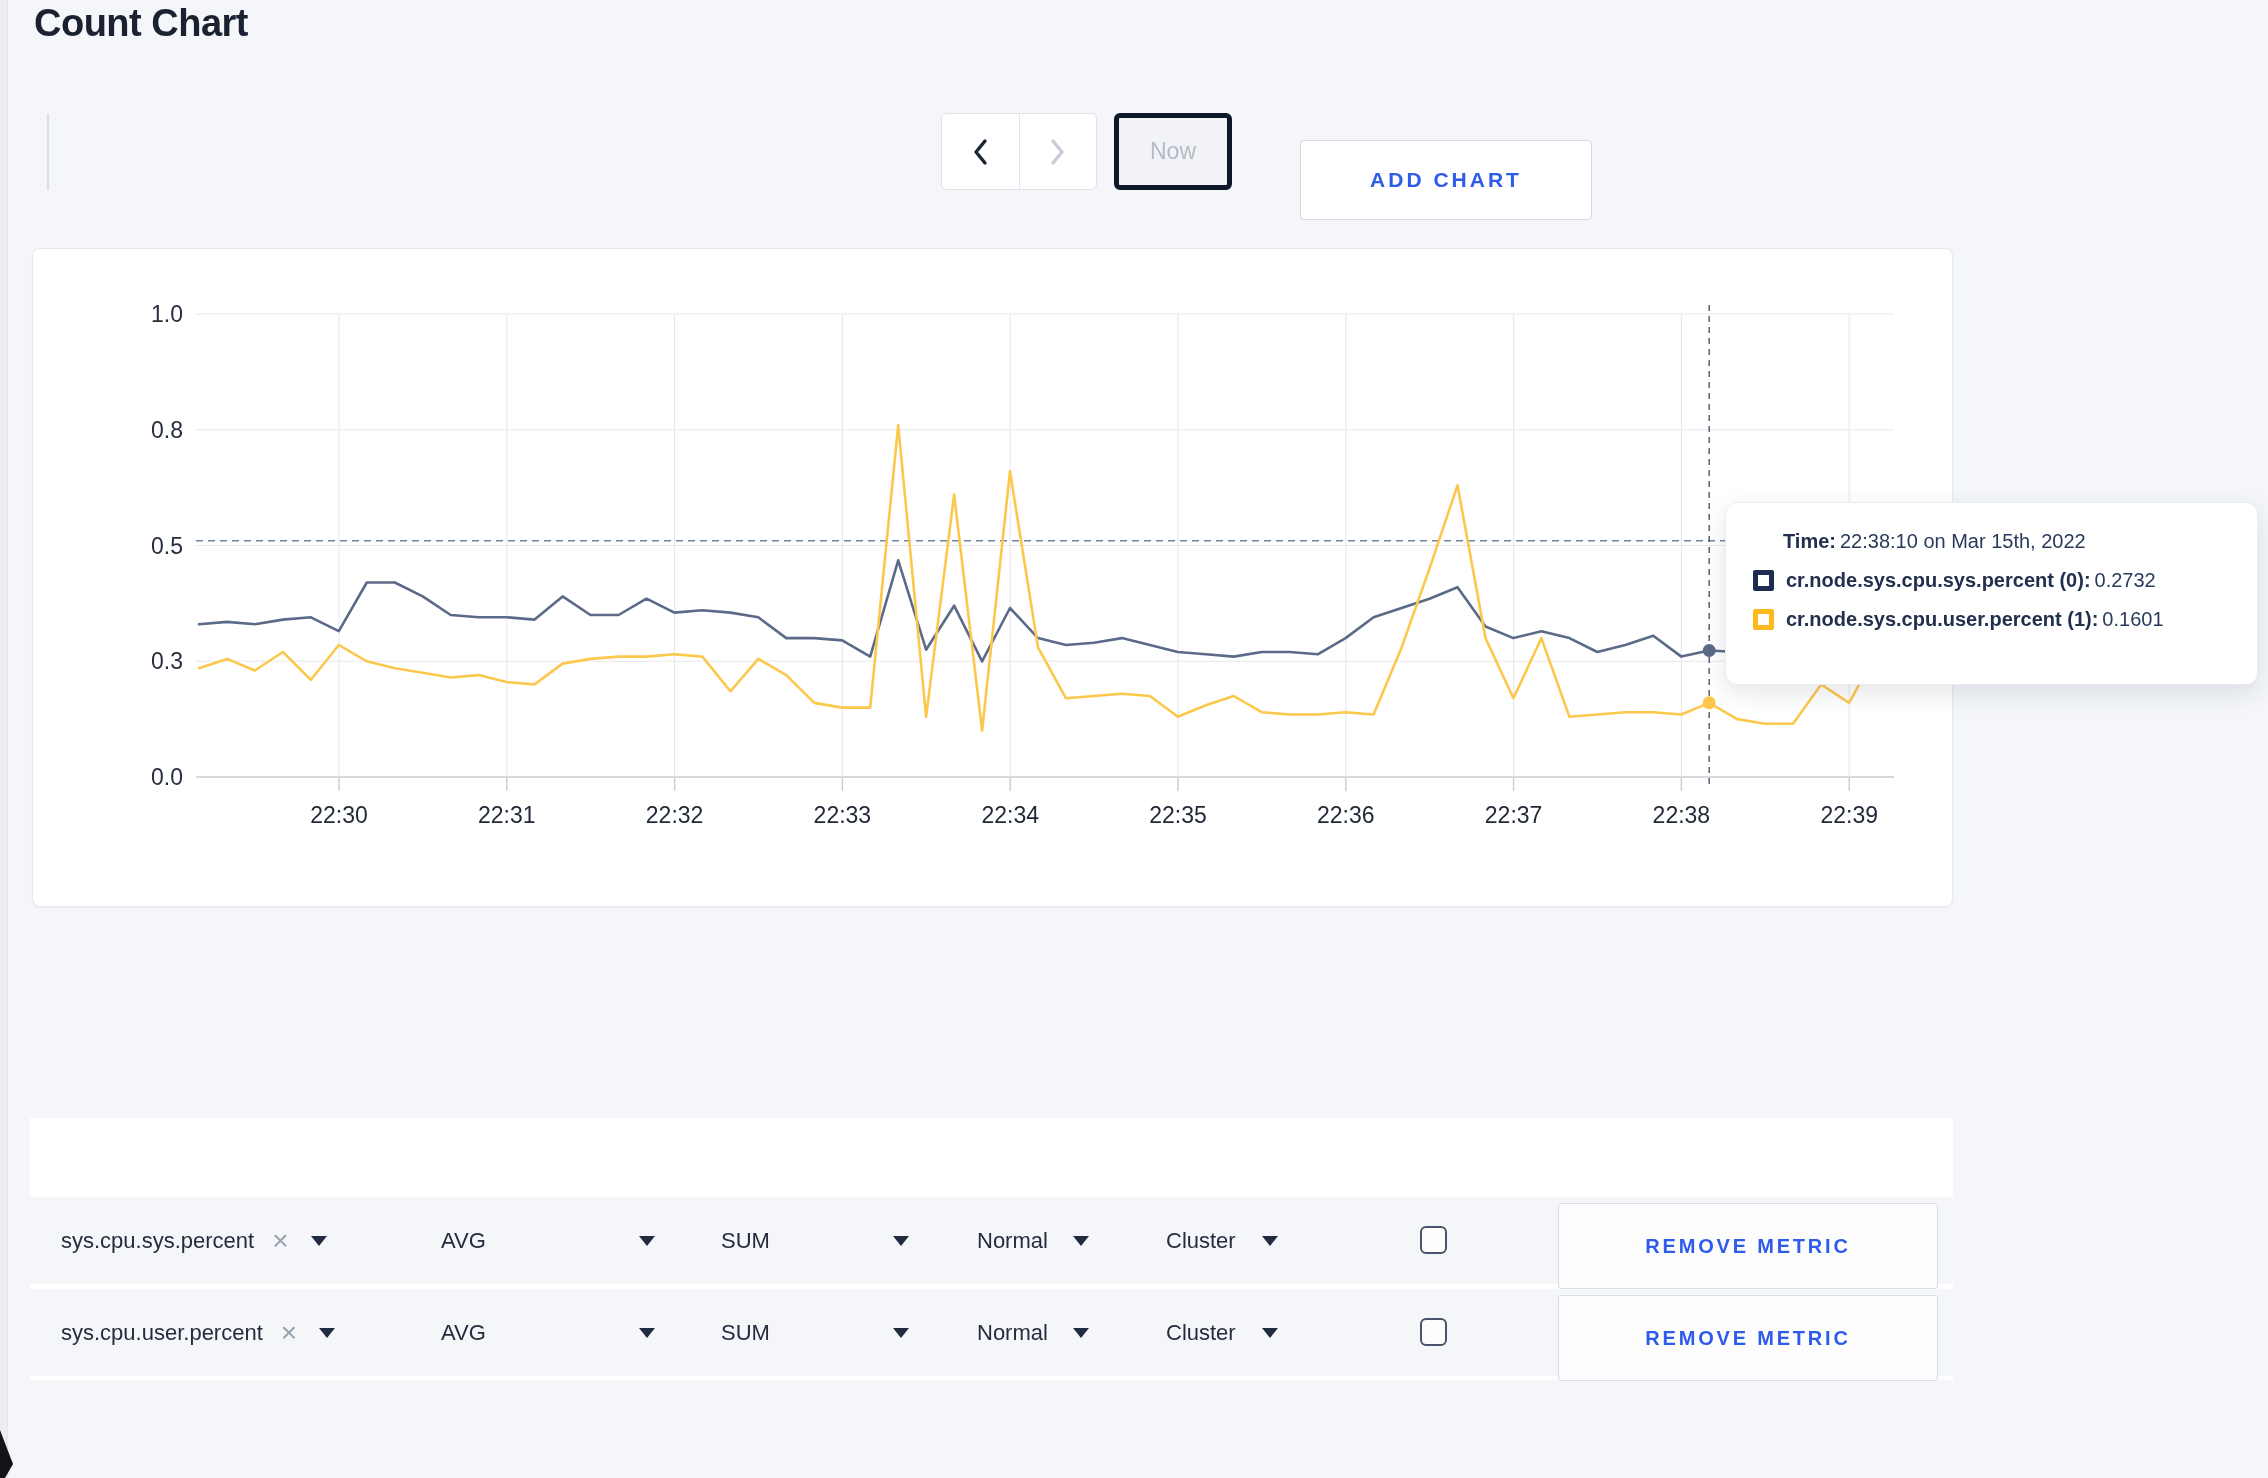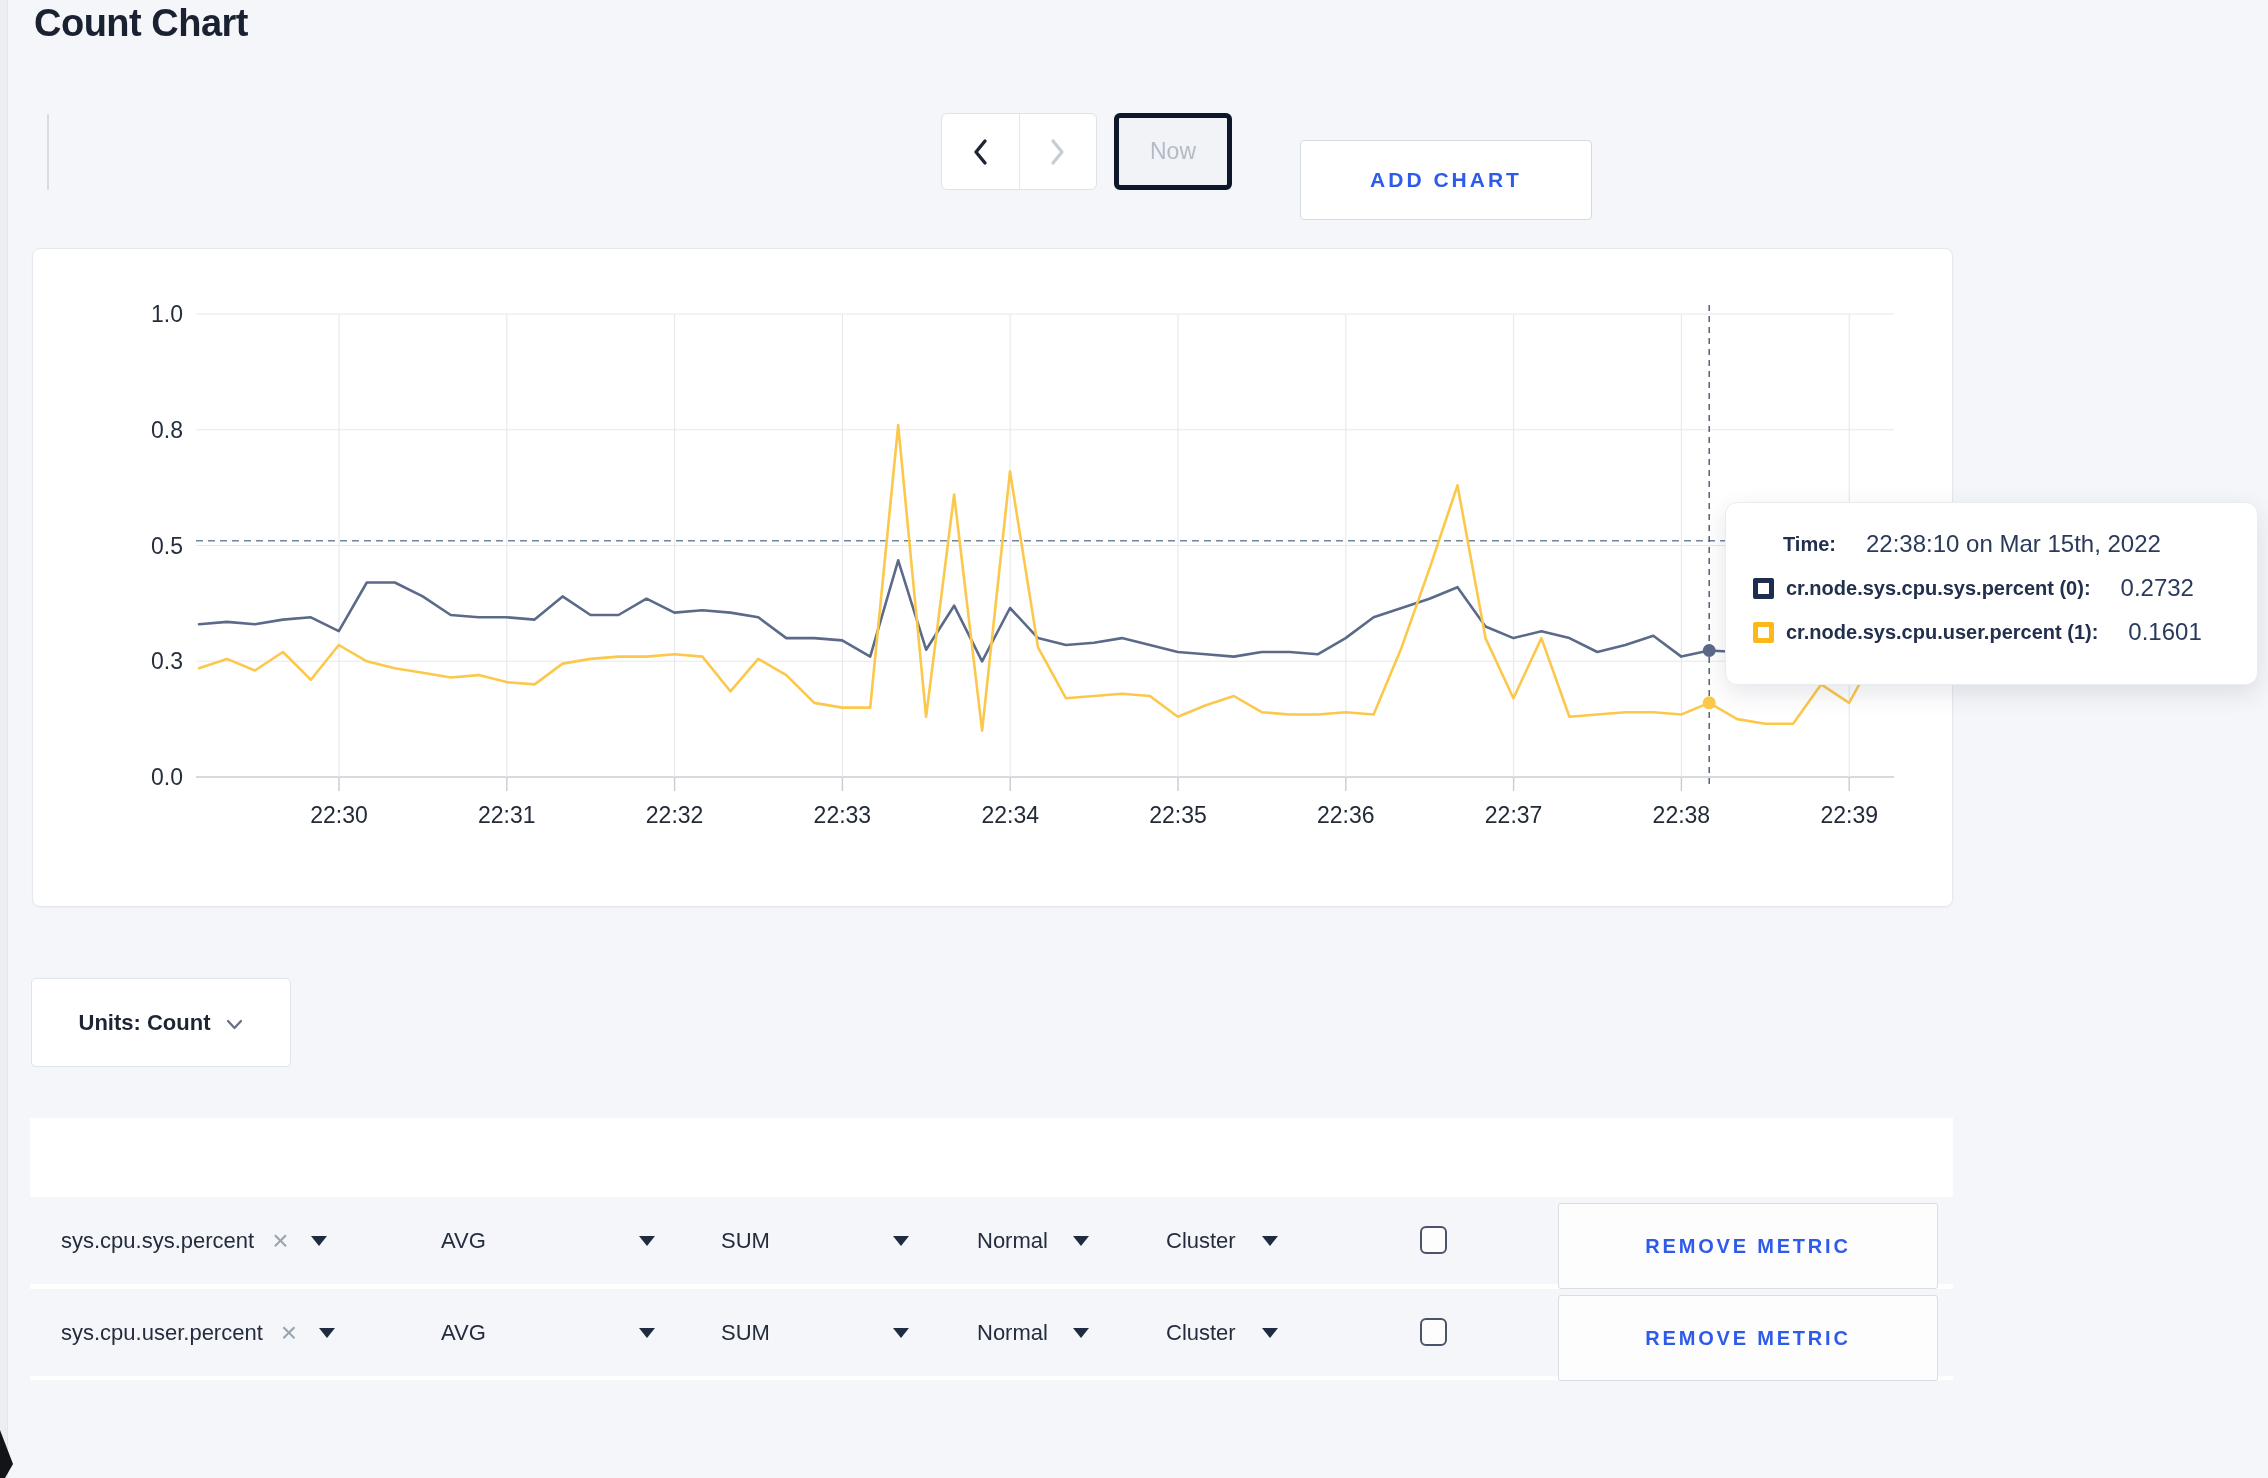--- a/index.html
+++ b/index.html
@@ -36,21 +36,21 @@
   #chart-svg { position:absolute; left:0; top:0; overflow:visible; }
   #chart-svg text { font-family:"Liberation Sans", sans-serif; }
 
   .tooltip { position:absolute; left:1692px; top:253px; width:533px; height:183px; background:#fff;
     border:1px solid #e9ecf1; border-radius:12px; box-shadow:0 8px 24px rgba(40,50,70,.12);
     z-index:5; padding:27px 0 0 27px; }
   .tt-row { display:flex; align-items:center; margin-bottom:16px; }
   .tt-row .swatch { width:21px; height:21px; border:5px solid #000; border-radius:2px; background:#fff; flex:0 0 auto; }
   .tt-label { font-size:20px; font-weight:700; color:#22304e; margin-left:12px; white-space:nowrap; }
   .tt-time .tt-label { margin-left:30px; }
-  .tt-value { font-size:24px; color:#2a3a5c; margin-left:30px; white-space:nowrap; }
+  .tt-value { font-size:20px; color:#2a3a5c; margin-left:4px; white-space:nowrap; }
 
   
   .units-btn { position:absolute; left:31px; top:978px; width:260px; height:89px; background:#fff;
     border:1px solid #dfe3ea; border-radius:5px; display:flex; align-items:center; justify-content:center; cursor:pointer; }
   .units-btn span { font-size:22px; font-weight:700; color:#1d2433; }
   .units-btn svg { margin-left:16px; margin-top:4px; }
   .remove-chart-btn { position:absolute; left:311px; top:978px; width:357px; height:89px; background:#fcfdfe;
     border:1px solid #dfe3ea; border-radius:5px; font-size:20px; font-weight:700; letter-spacing:3px;
     color:#2e5bea; font-family:inherit; cursor:pointer; }
 
@@ -162,26 +162,20 @@
         <span class="tt-value">0.2732</span>
       </div>
       <div class="tt-row">
         <span class="swatch" style="border-color: rgb(253, 184, 28);"></span>
         <span class="tt-label">cr.node.sys.cpu.user.percent (1):</span>
         <span class="tt-value">0.1601</span>
       </div>
     </div>
   </div>
 
-  <div class="units-btn">
-    <span>Units: Count</span>
-    <svg width="17" height="11" viewBox="0 0 17 11">
-        <path d="M2 2 L8.5 9 L15 2" stroke="#677084" stroke-width="2.3" fill="none" stroke-linecap="round" stroke-linejoin="round"></path>
-      </svg>
-  </div>
 
   <div class="table-card">
 
     <div class="trow trow1">
       <div class="cell" style="left:31px">
         <span class="cell-text">sys.cpu.sys.percent</span>
         <span class="clear-x">×</span>
         <span class="caret"></span>
       </div>
       <div class="cell sel-between" style="left:411px; width:214px">

